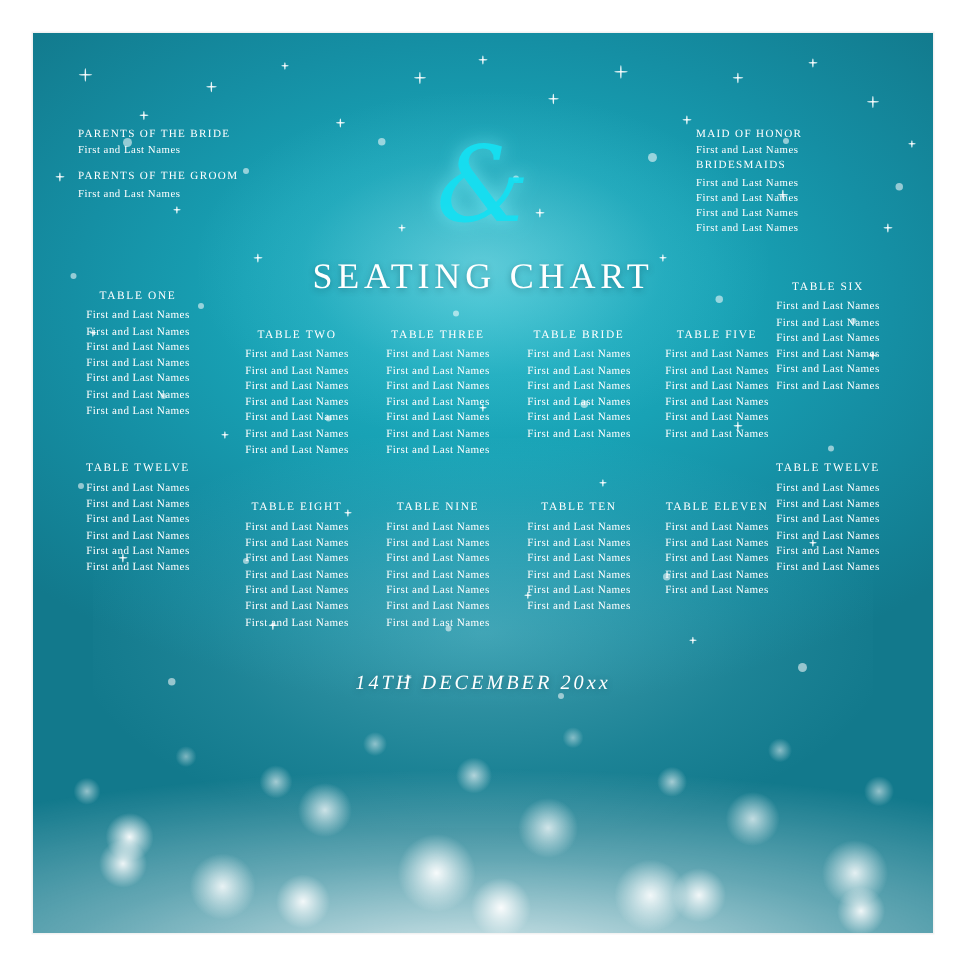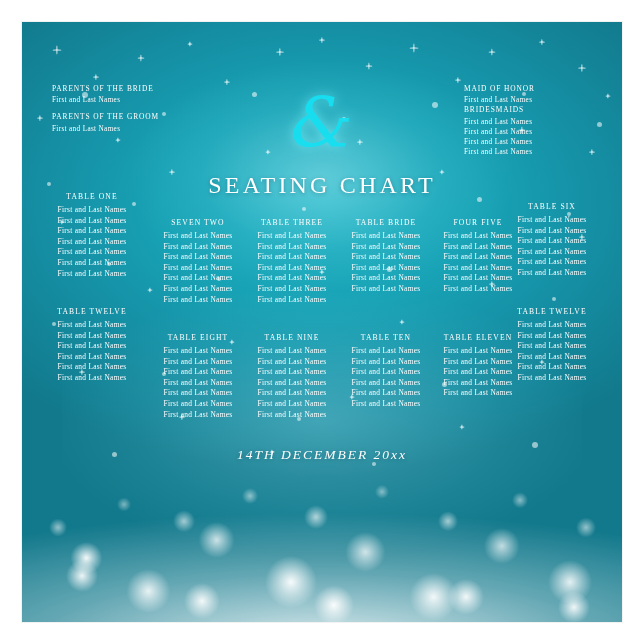--- a/index.html
+++ b/index.html
@@ -308,21 +308,21 @@
           <div class="t-head">TABLE ONE</div>
           <div class="t-name">First and Last Names</div>
           <div class="t-name">First and Last Names</div>
           <div class="t-name">First and Last Names</div>
           <div class="t-name">First and Last Names</div>
           <div class="t-name">First and Last Names</div>
           <div class="t-name">First and Last Names</div>
           <div class="t-name">First and Last Names</div>
         </div>
         <div class="table-col" style="left: 128px; top: 196px;">
-          <div class="t-head">SEVEN TWO</div>
+          <div class="t-head">TABLE TWO</div>
           <div class="t-name">First and Last Names</div>
           <div class="t-name">First and Last Names</div>
           <div class="t-name">First and Last Names</div>
           <div class="t-name">First and Last Names</div>
           <div class="t-name">First and Last Names</div>
           <div class="t-name">First and Last Names</div>
           <div class="t-name">First and Last Names</div>
         </div>
         <div class="table-col" style="left: 222px; top: 196px;">
           <div class="t-head">TABLE THREE</div>
@@ -337,29 +337,29 @@
         <div class="table-col" style="left: 316px; top: 196px;">
           <div class="t-head">TABLE BRIDE</div>
           <div class="t-name">First and Last Names</div>
           <div class="t-name">First and Last Names</div>
           <div class="t-name">First and Last Names</div>
           <div class="t-name">First and Last Names</div>
           <div class="t-name">First and Last Names</div>
           <div class="t-name">First and Last Names</div>
         </div>
         <div class="table-col" style="left: 408px; top: 196px;">
-          <div class="t-head">FOUR FIVE</div>
-          <div class="t-name">First and Last Names</div>
-          <div class="t-name">First and Last Names</div>
-          <div class="t-name">First and Last Names</div>
-          <div class="t-name">First and Last Names</div>
-          <div class="t-name">First and Last Names</div>
-          <div class="t-name">First and Last Names</div>
-        </div>
-        <div class="table-col" style="left: 482px; top: 180px;">
+          <div class="t-head">TABLE FIVE</div>
+          <div class="t-name">First and Last Names</div>
+          <div class="t-name">First and Last Names</div>
+          <div class="t-name">First and Last Names</div>
+          <div class="t-name">First and Last Names</div>
+          <div class="t-name">First and Last Names</div>
+          <div class="t-name">First and Last Names</div>
+        </div>
+        <div class="table-col" style="left: 482px; top: 164px;">
           <div class="t-head">TABLE SIX</div>
           <div class="t-name">First and Last Names</div>
           <div class="t-name">First and Last Names</div>
           <div class="t-name">First and Last Names</div>
           <div class="t-name">First and Last Names</div>
           <div class="t-name">First and Last Names</div>
           <div class="t-name">First and Last Names</div>
         </div>
         <div class="table-col" style="left: 22px; top: 285px;">
           <div class="t-head">TABLE TWELVE</div>

